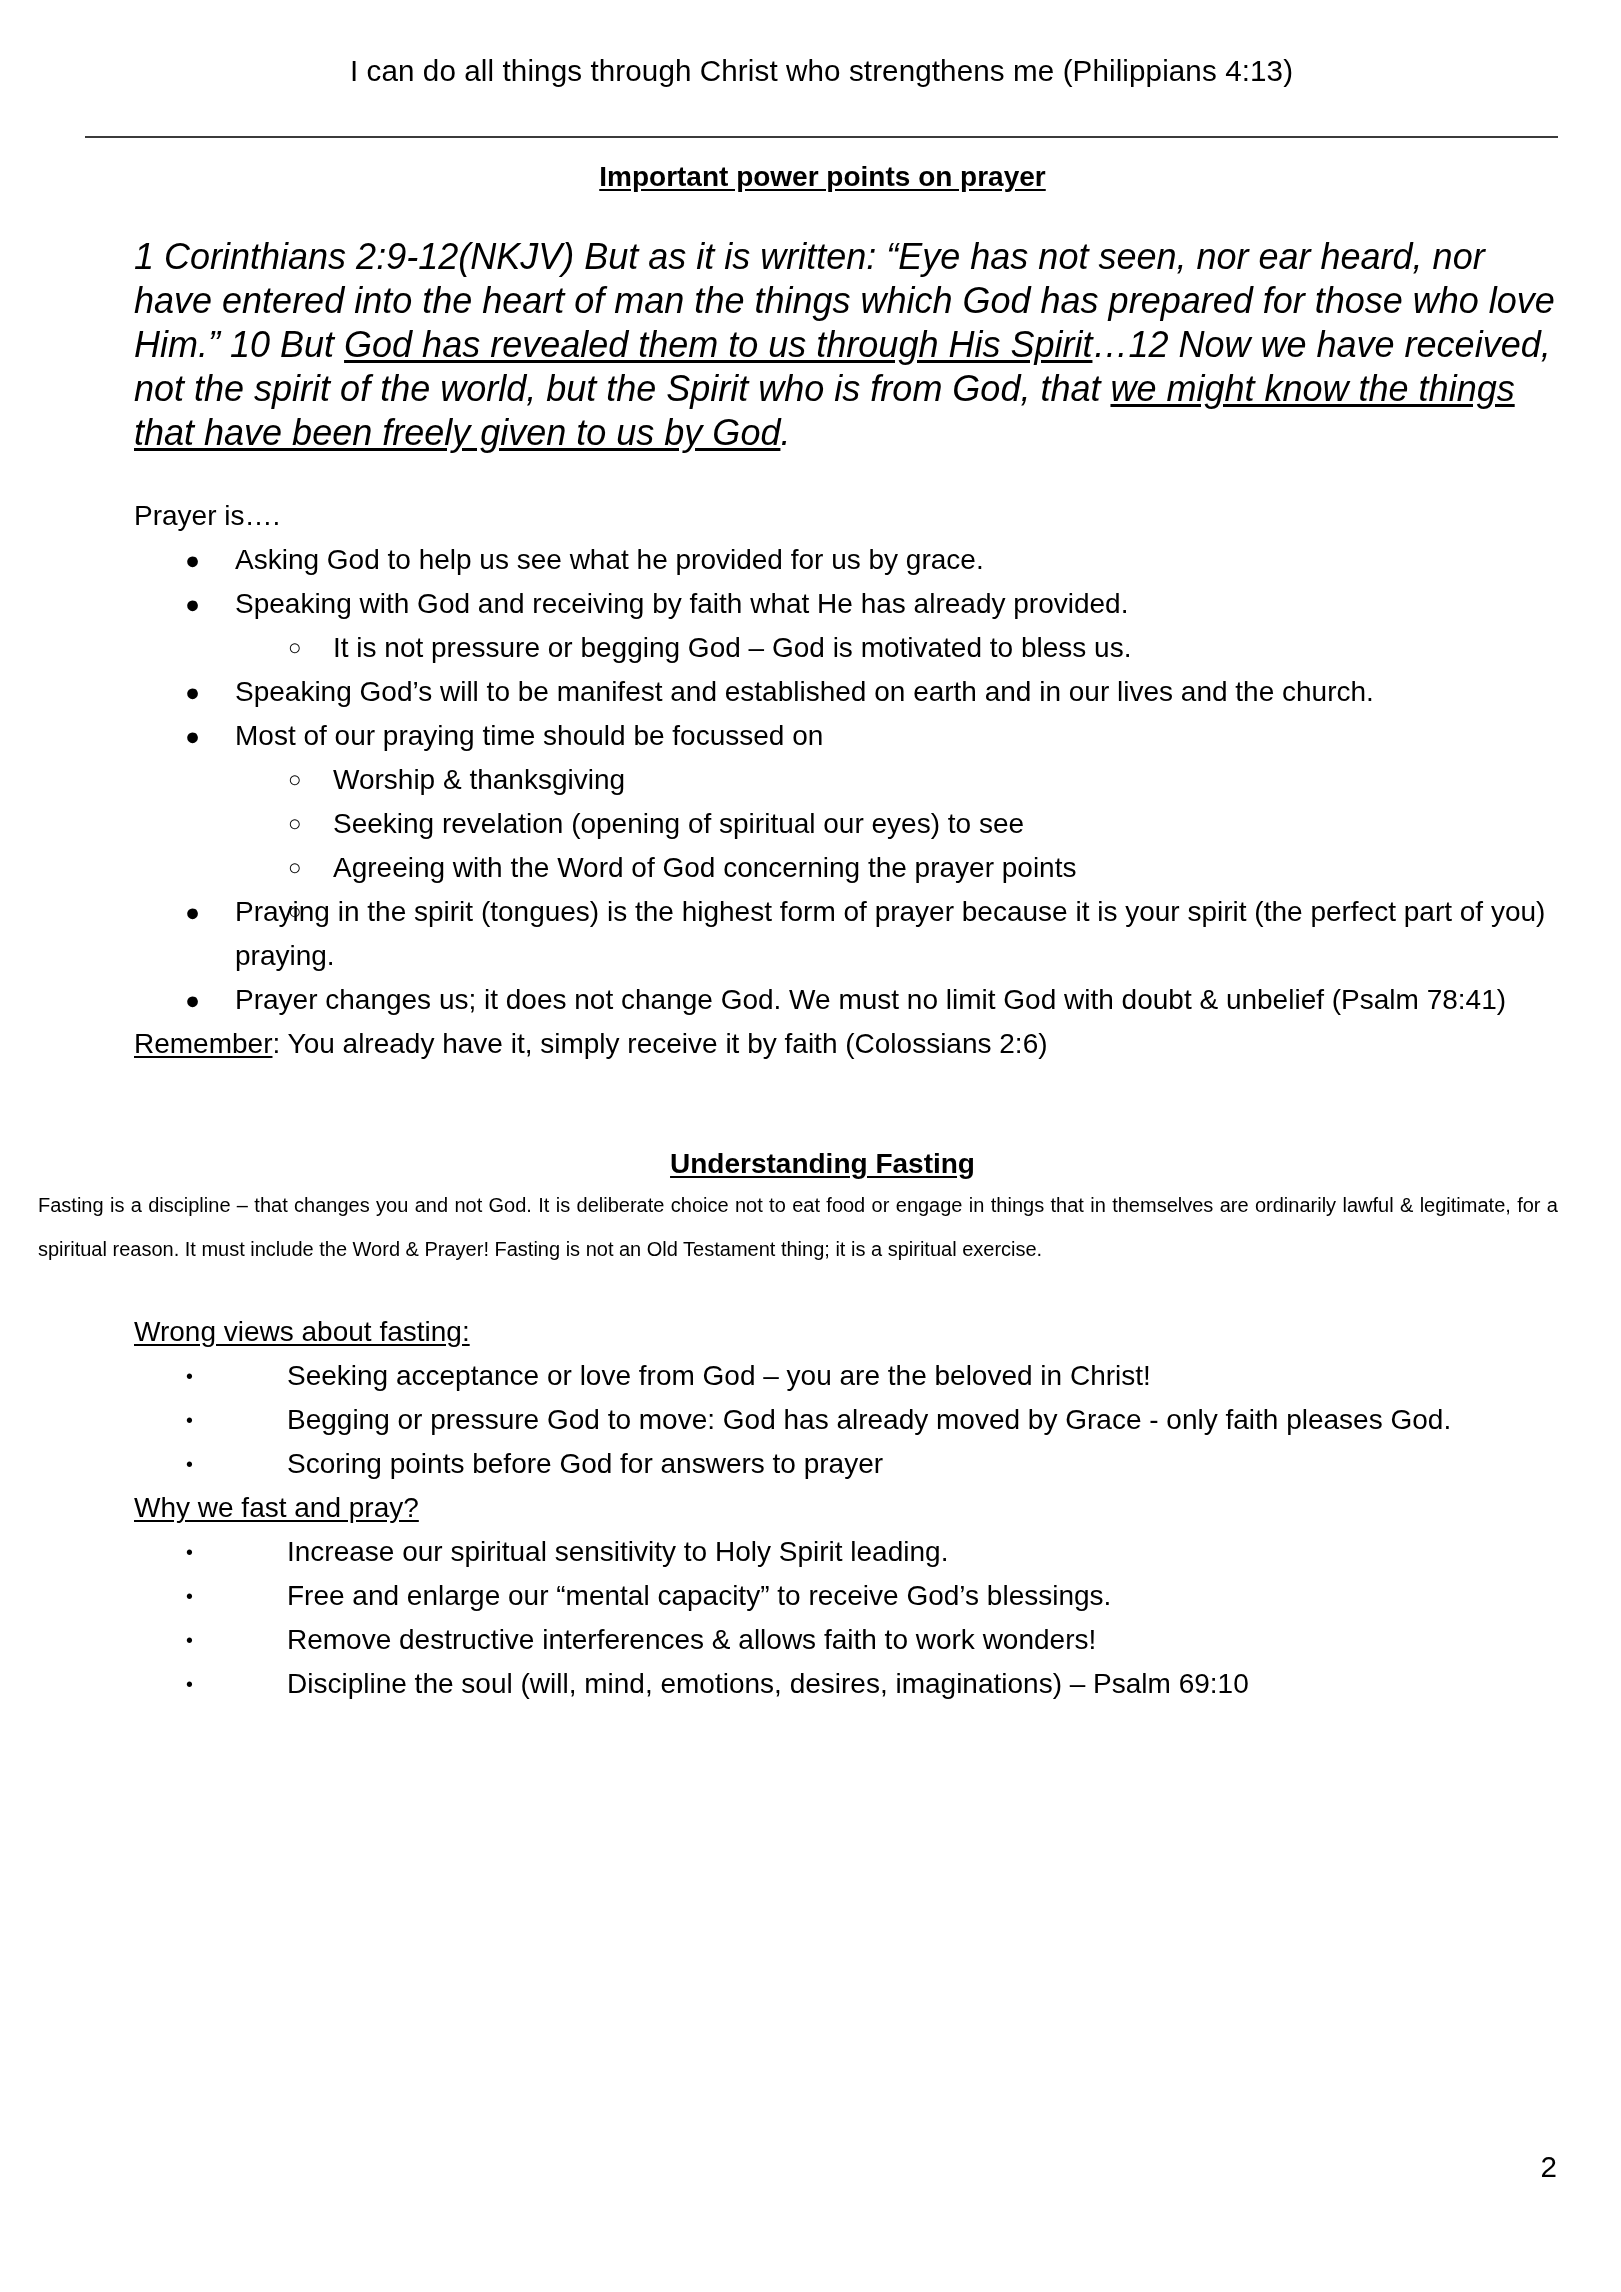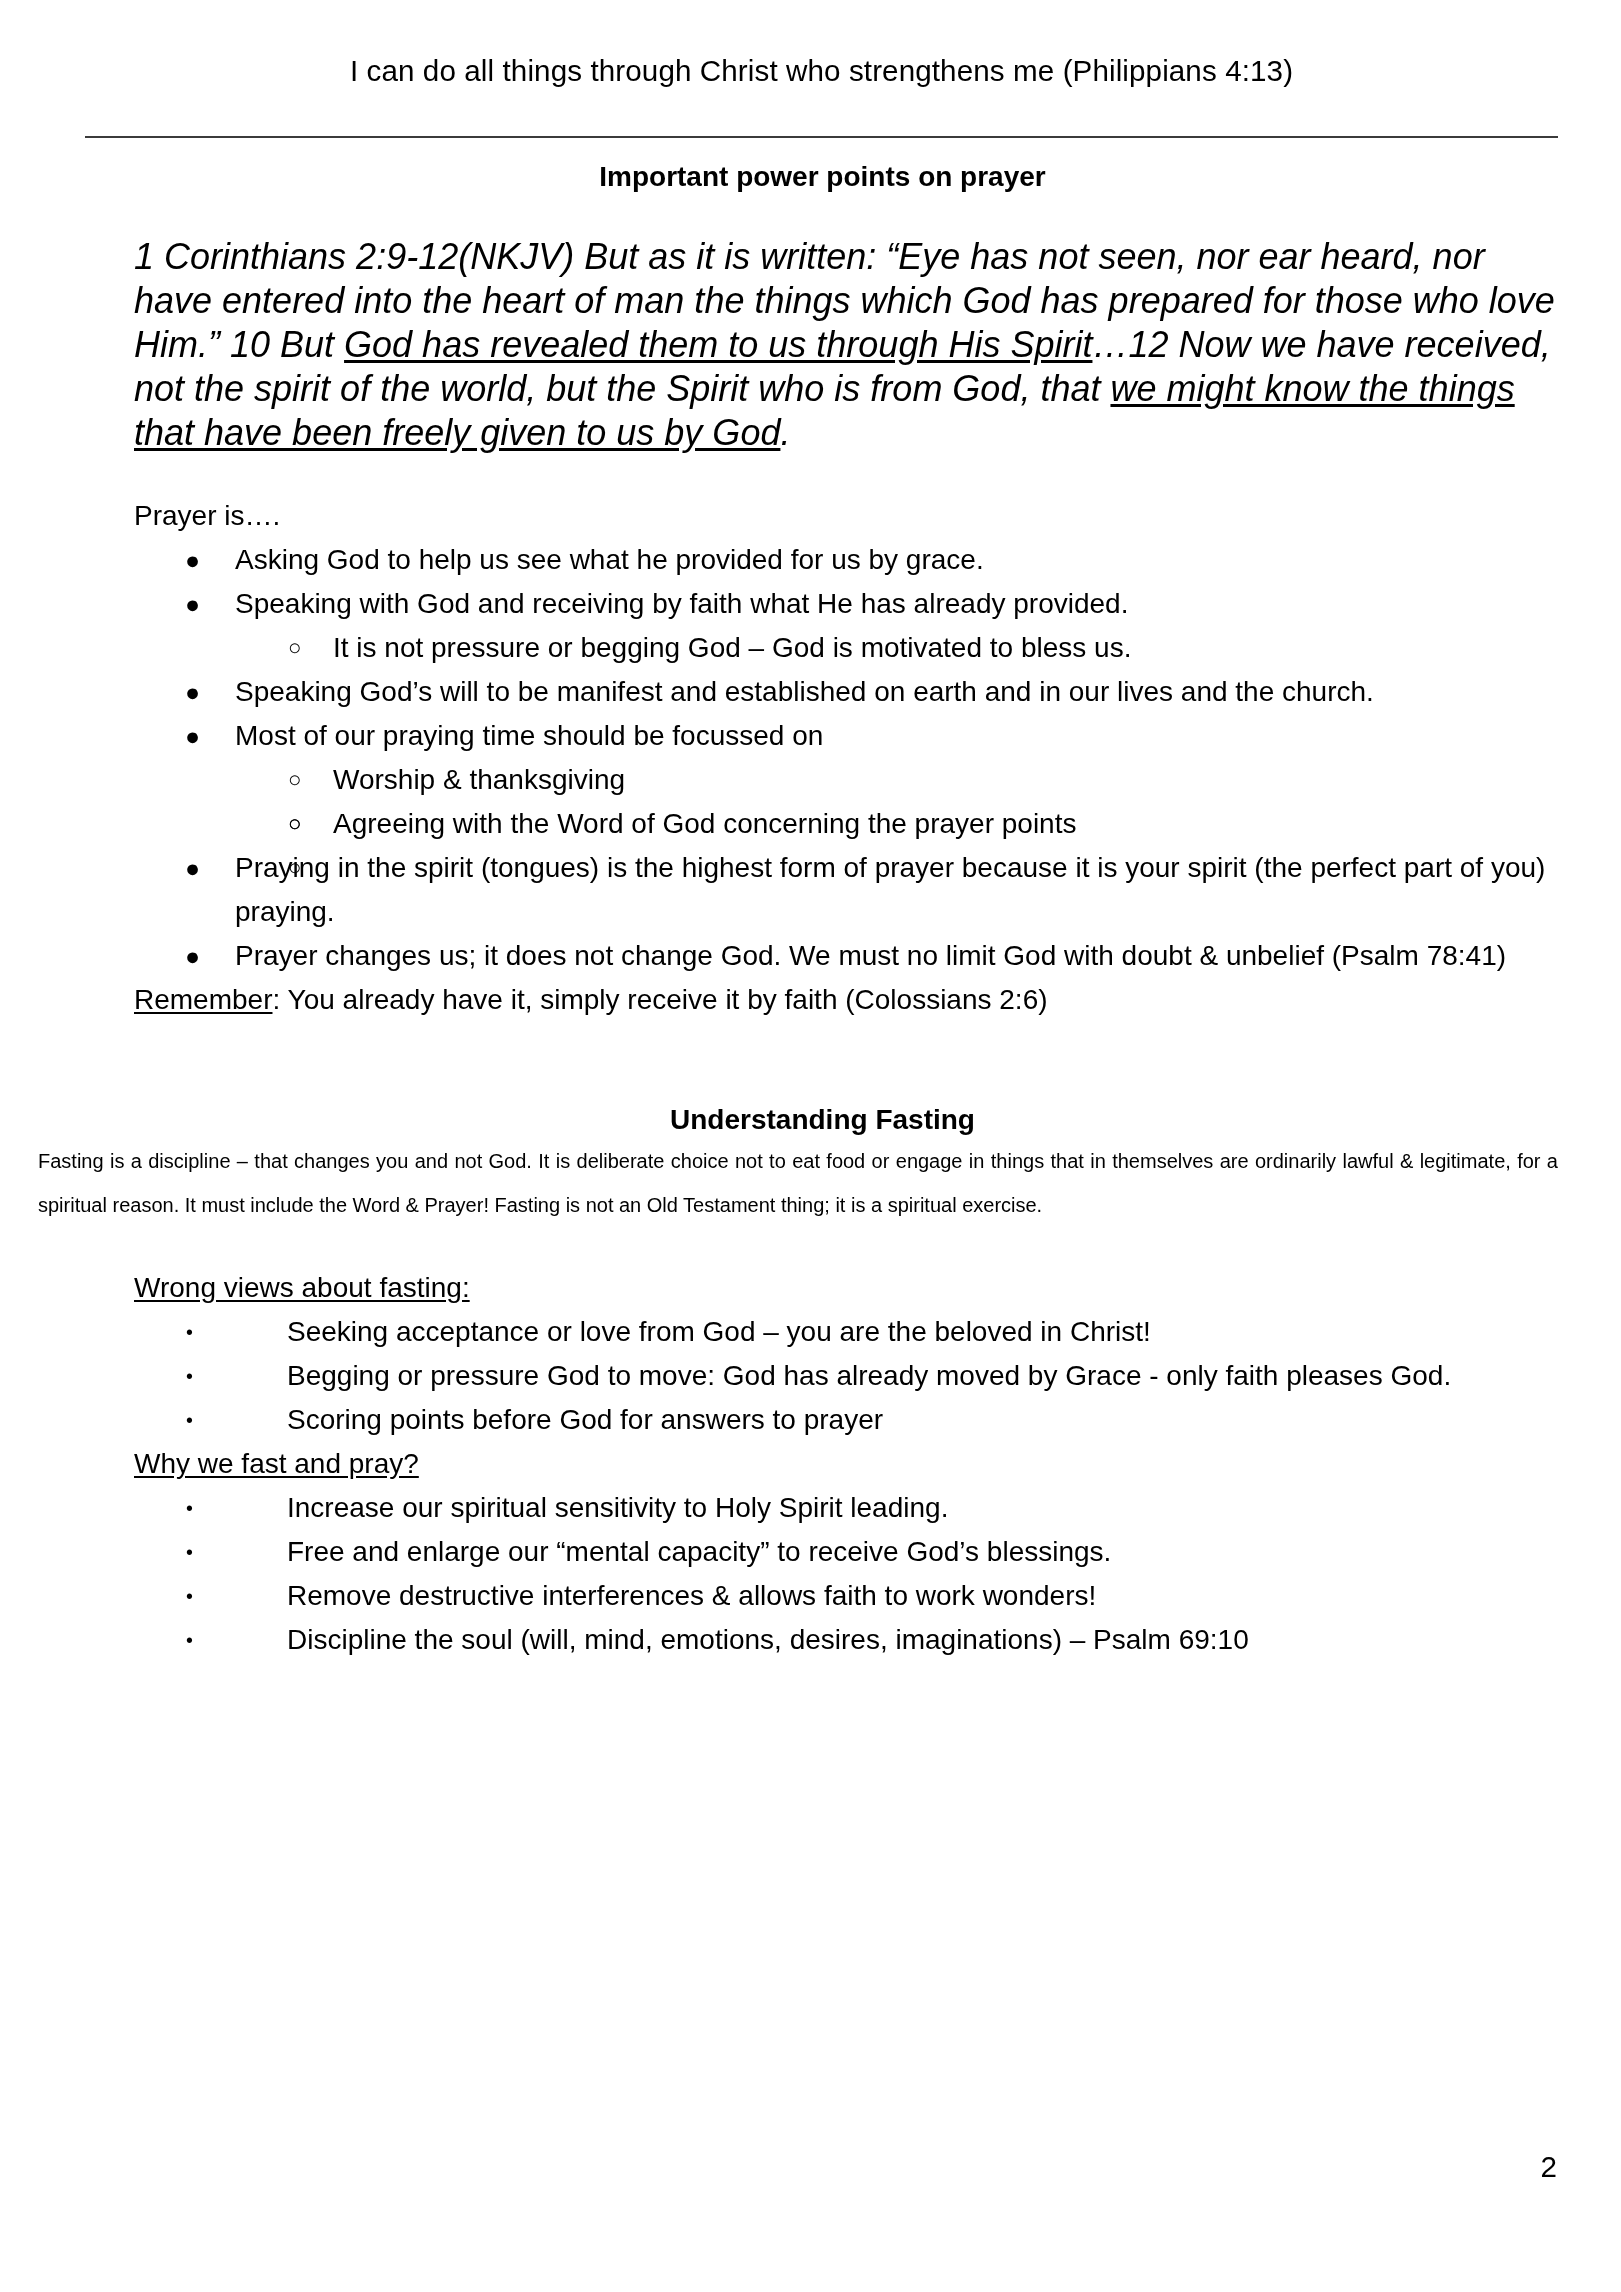--- a/index.html
+++ b/index.html
@@ -56,21 +56,21 @@
   }
 
   .ctr-heading {
     text-align: center;
     font-size: 28px;
     line-height: 39px;
     font-weight: bold;
     margin: 0;
     padding: 0;
   }
-  .ctr-heading span.u { text-underline-offset: 2.7px; margin-left: 24px; }
+  .ctr-heading span.u { text-decoration: underline; text-underline-offset: 2.7px; margin-left: 24px; }
 
   .spacer-line { height: 39px; }
 
   
   .scripture {
     margin: 0 0 0 0;
     padding: 0 63px 0 134px;
     font-style: italic;
     font-size: 36px;
     line-height: 44px;
@@ -189,26 +189,26 @@
     <p class="lvl1"><span class="bullet">●</span><span>Speaking with God and receiving by faith what He has already provided.</span></p>
 
     <p class="lvl2"><span class="bullet">○</span><span>It is not pressure or begging God – God is motivated to bless us.</span></p>
 
     <p class="lvl1"><span class="bullet">●</span><span>Speaking God’s will to be manifest and established on earth and in our lives and the church.</span></p>
 
     <p class="lvl1"><span class="bullet">●</span><span>Most of our praying time should be focussed on</span></p>
 
     <p class="lvl2"><span class="bullet">○</span><span>Worship &amp; thanksgiving</span></p>
 
+    <p class="lvl2"><span class="bullet">○</span><span>Seeking revelation (opening of spiritual our eyes) to see</span></p>
+
+    <p class="lvl2"><span class="bullet">○</span><span>Agreeing with the Word of God concerning the prayer points</span></p>
+
     <p class="lvl2"><span class="bullet">○</span></p>
 
-    <p class="lvl2"><span class="bullet">○</span><span>Agreeing with the Word of God concerning the prayer points</span></p>
-
-    <p class="lvl2"><span class="bullet">○</span></p>
-
     <p class="lvl1"><span class="bullet">●</span><span>Praying in the spirit (tongues) is the highest form of prayer because it is your spirit (the perfect part of you) praying.</span></p>
 
     <p class="lvl1 justify"><span class="bullet">●</span><span>Prayer changes us; it does not change God. We must no limit God with doubt &amp; unbelief (Psalm 78:41)</span></p>
 
     <p class="p-left"><u>Remember</u><span>: You already have it, simply receive it by faith </span><span class="emph-italic">(Colossians 2:6)</span></p>
 
     <div class="spacer-line"></div>
     <div class="spacer-line"></div>
 
     <p class="ctr-heading"><span class="u">Understanding Fasting</span></p>

